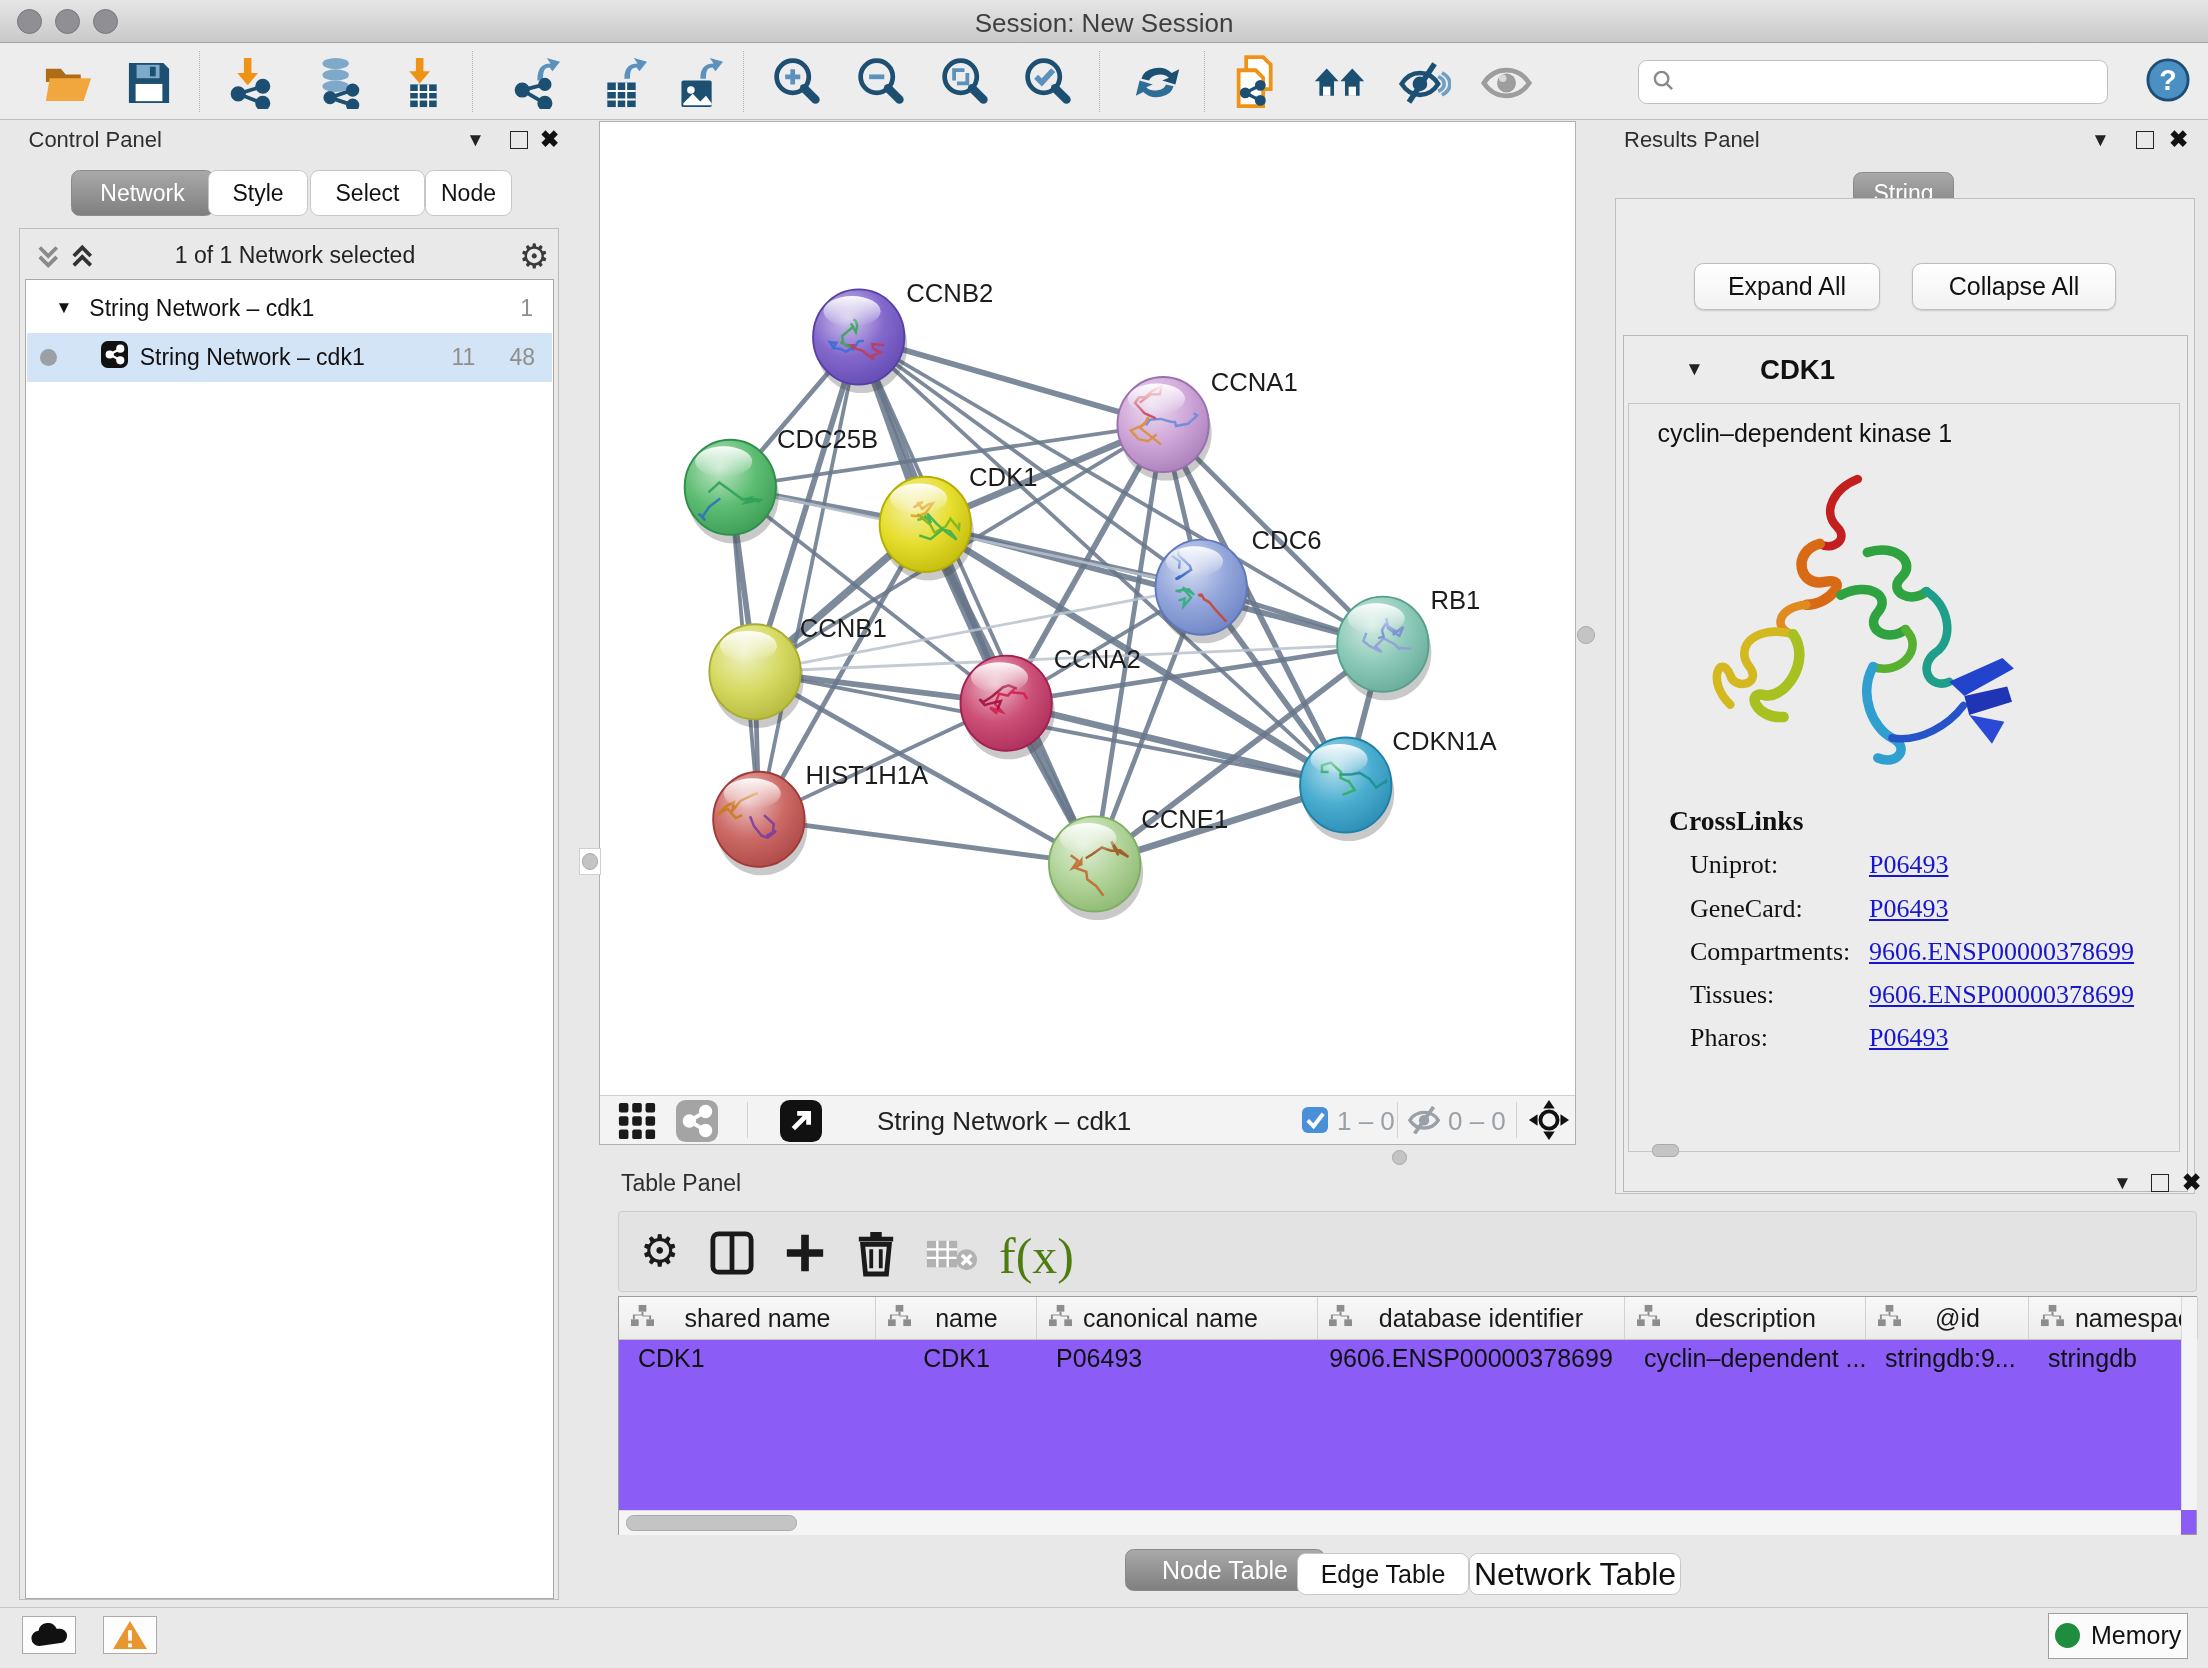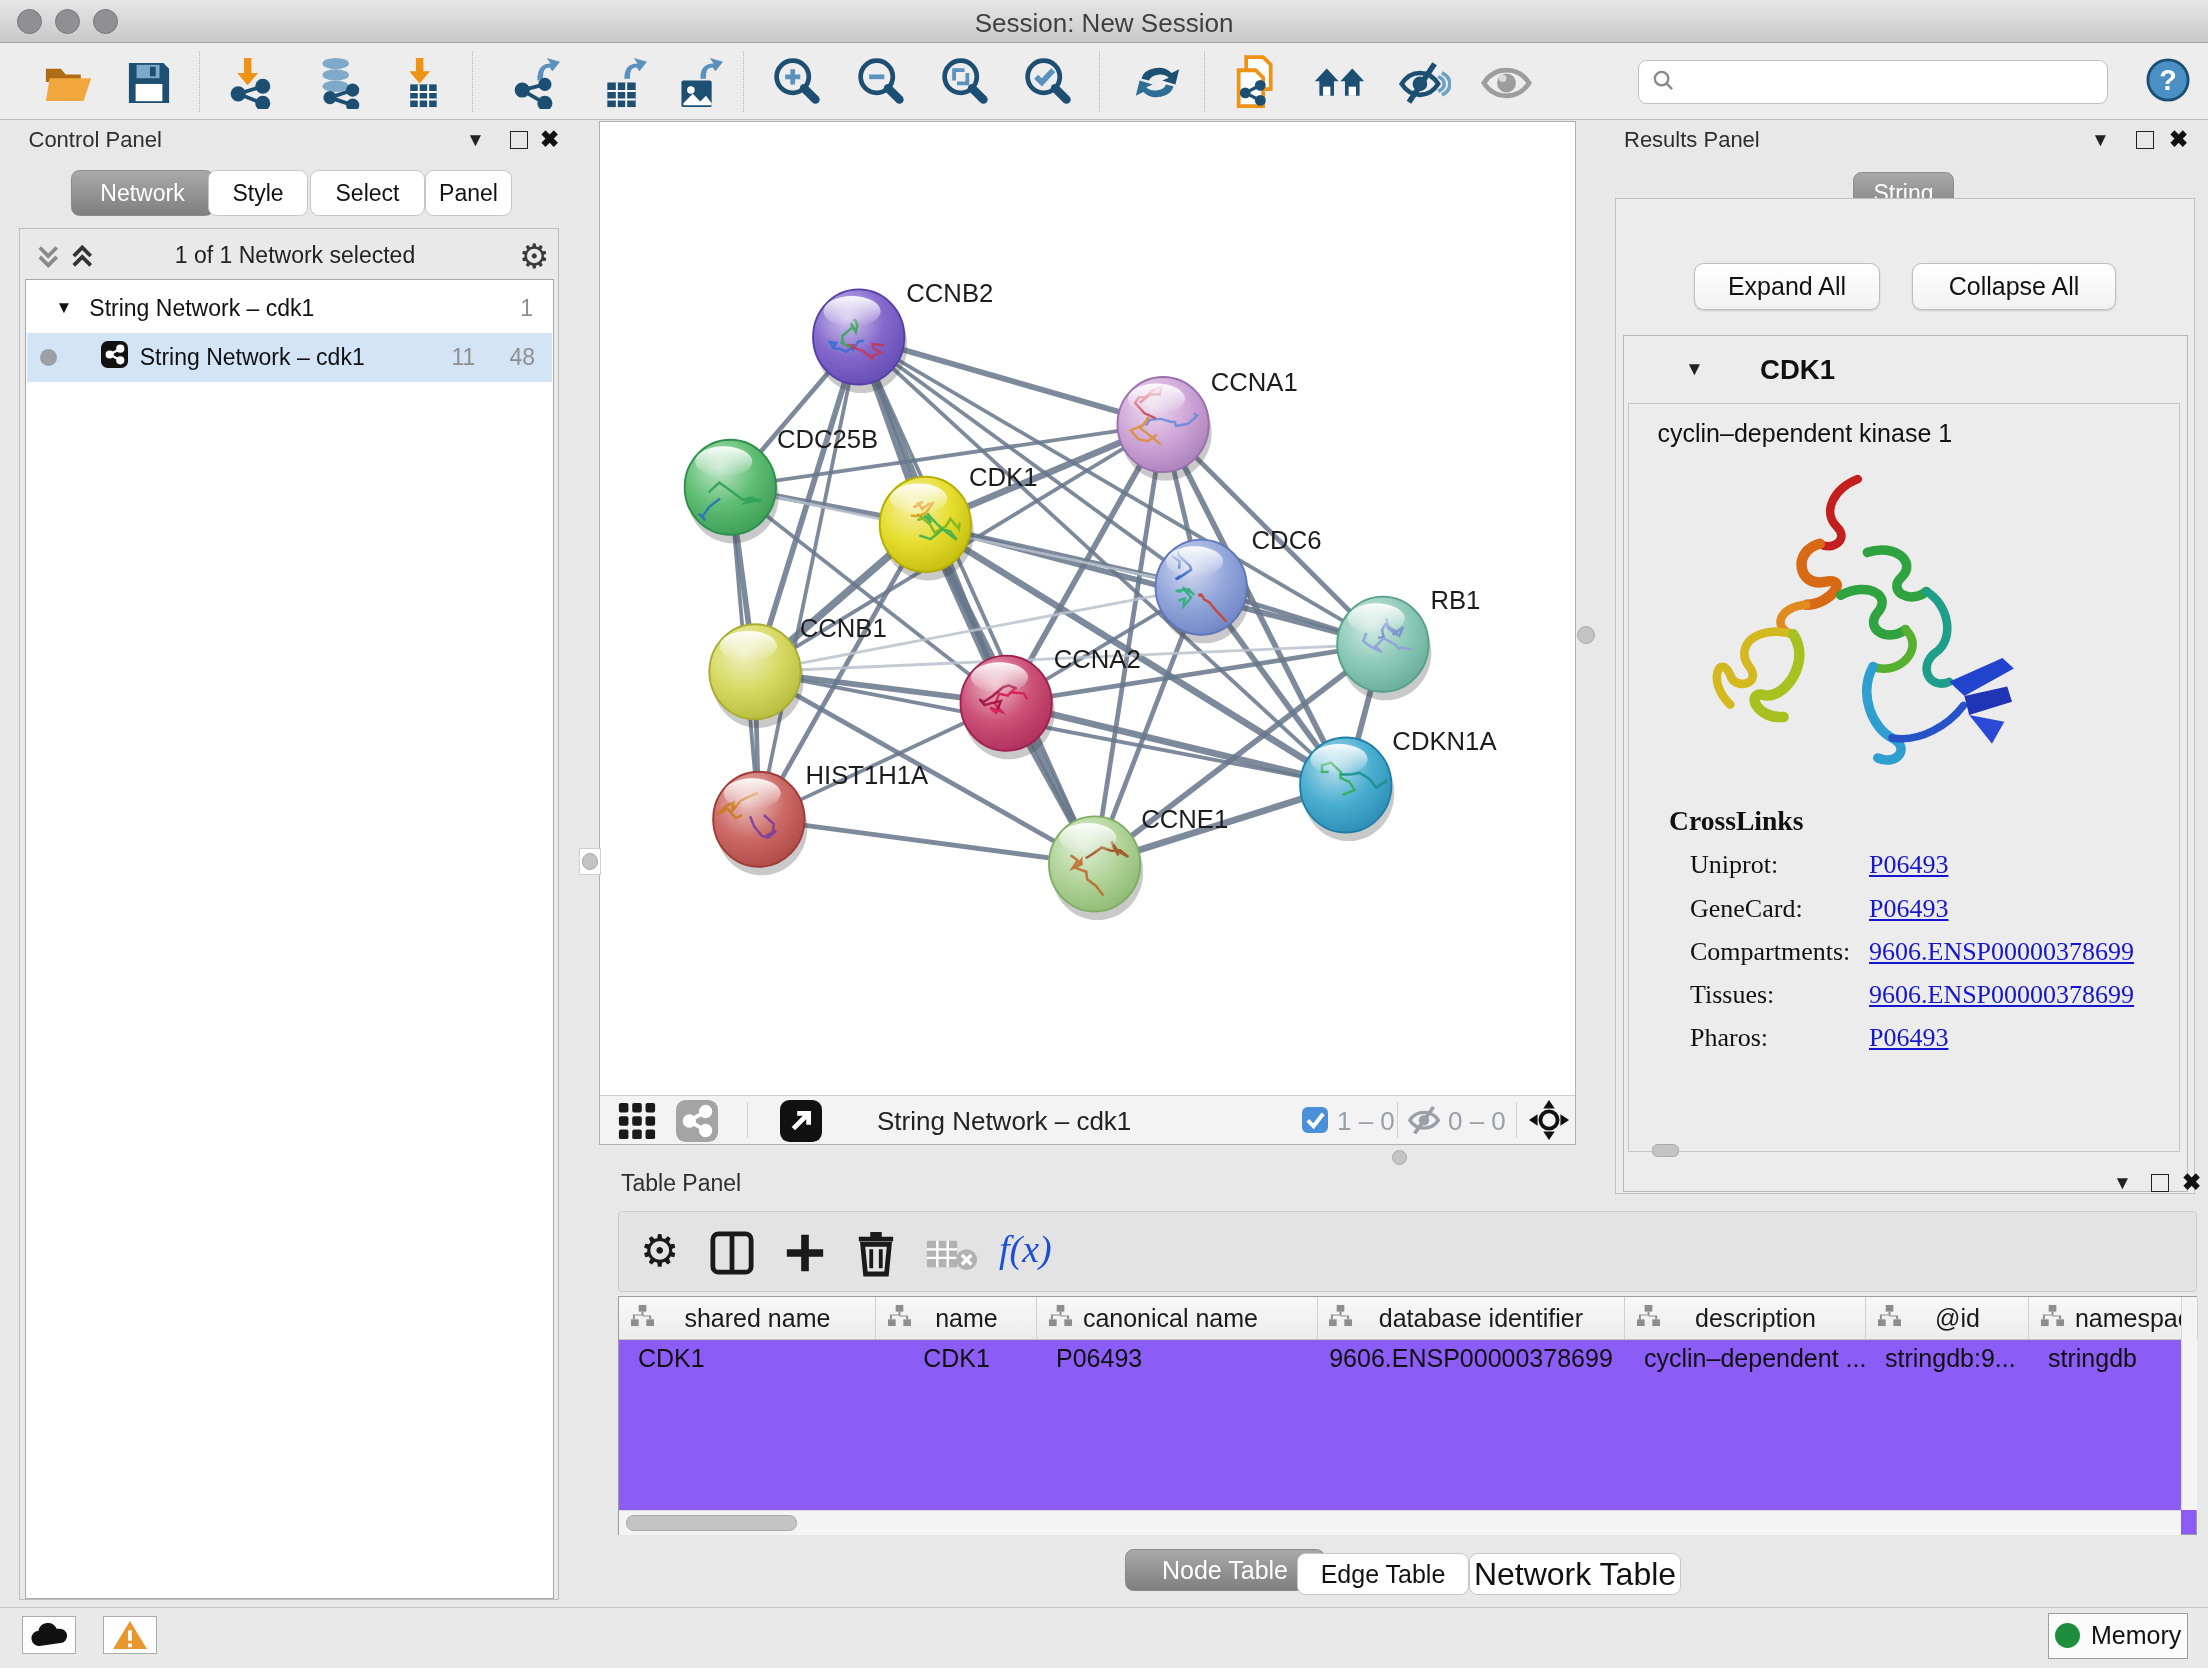--- a/index.html
+++ b/index.html
@@ -245,21 +245,21 @@
   </div>
 
   <div class="abs panel-title" style="left:28.5px;top:127px">Control Panel</div>
   <div class="abs tri" style="left:466px;top:129px">▼</div>
   <div class="abs sq" style="left:510px;top:131px"></div>
   <div class="abs xx" style="left:540px;top:126px">✖</div>
   <div id="cp-tabs">
       <div class="tab sel" style="left: 71px; top: 170px; width: 143px;">Network</div>
       <div class="tab" style="left: 208px; top: 170px; width: 100px;">Style</div>
       <div class="tab" style="left: 310px; top: 170px; width: 115px;">Select</div>
-      <div class="tab" style="left: 425px; top: 170px; width: 87px;">Panel</div>
+      <div class="tab" style="left: 425px; top: 170px; width: 87px;">Node</div>
     </div>
   <div class="abs" id="cp-box"></div>
   <div class="abs" style="left:34px;top:240px">
     <svg width="28.5" height="32" viewBox="0 0 30 34">
         <g fill="none" stroke="#8a8a8a" stroke-width="4">
           <path d="M6,8 l9,9 9,-9"></path>
           <path d="M6,18 l9,9 9,-9"></path>
         </g>
       </svg>
   </div>
@@ -717,21 +717,21 @@
     <span class="abs" style="left:306px;top:25px">
       <svg width="53" height="36" viewBox="0 0 56 38">
           <rect x="2" y="4" width="32" height="28" fill="#b2b2b2"></rect>
           <g stroke="#fff" stroke-width="2.5">
             <path d="M2,13 h32 M2,22 h32 M13,4 v28 M24,4 v28"></path>
           </g>
           <circle cx="44" cy="24" r="11" fill="#b2b2b2"></circle>
           <path d="M39,19 l10,10 M49,19 l-10,10" stroke="#fff" stroke-width="3.5"></path>
         </svg>
     </span>
-    <span class="abs serif" style="left:380px;top:15px;font-size:38px;font-style:italic;color:#1d4ed8">f(x)</span>
+    <span class="abs serif" style="left:380px;top:15px;font-size:50px;color:#4d7c0f">f(x)</span>
   </div>
 
   <div class="abs" id="tp-box">
     <div class="abs" id="tp-header">
         <div class="th" style="left: 0px; width: 257px;">
           <span style="margin: 0px 9.5px 0px 11.4px;"><svg width="25" height="23" viewBox="0 0 26 24">
               <g fill="#8d8d8d">
                 <rect x="9" y="1" width="8" height="7"></rect>
                 <rect x="1" y="16" width="8" height="7"></rect>
                 <rect x="17" y="16" width="8" height="7"></rect>

